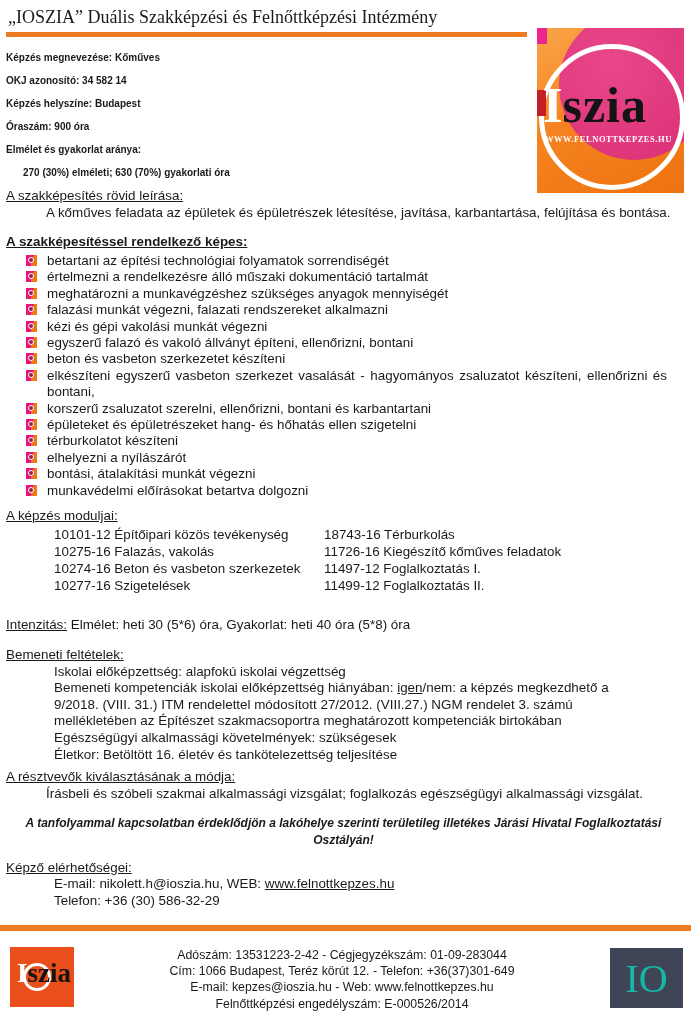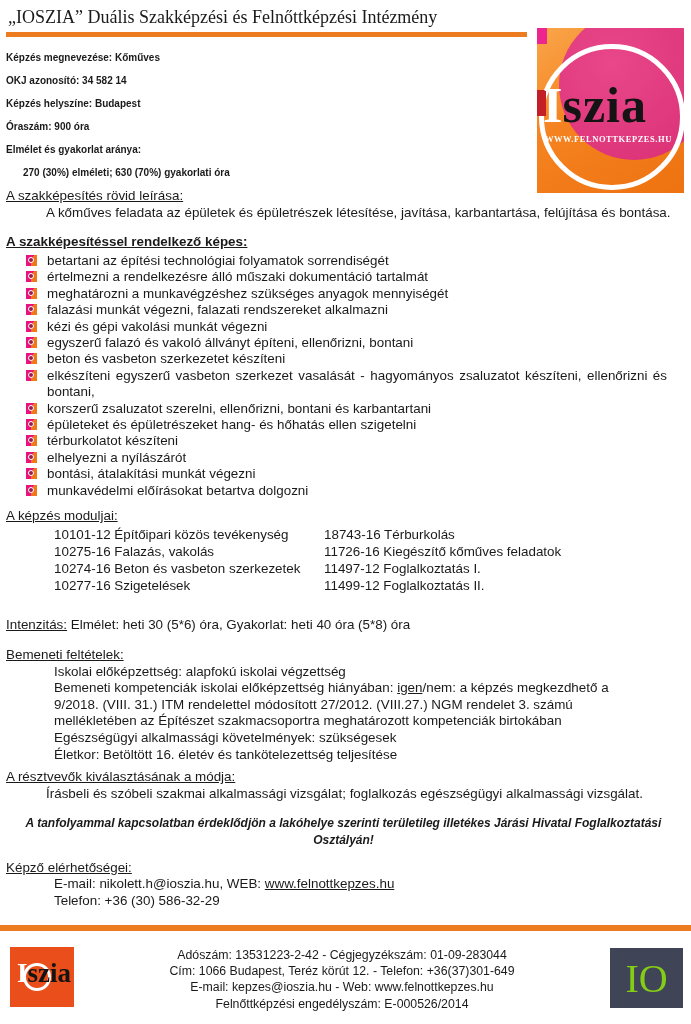--- a/index.html
+++ b/index.html
@@ -73,21 +73,21 @@
     background:var(--footer-logo-orange,#E94E1B);}
   .fl-ring{position:absolute;left:13px;top:16px;width:22px;height:22px;border:3px solid #fff;border-radius:50%;}
   .fl-word{position:absolute;left:7px;top:13px;font-family:"Liberation Serif","DejaVu Serif",serif;
     font-size:27px;line-height:1;font-weight:bold;}
   .fl-word .w{color:#fff;}
   .fl-word .b{color:#141414;}
   .f-center{flex:1;text-align:center;padding-top:6px;}
   .f-company{font-family:"Liberation Serif","DejaVu Serif",serif;font-size:14.5px;line-height:18px;}
   .f-line{font-size:12.3px;line-height:16.2px;}
   .fl-right{width:73px;height:60px;margin-right:8px;margin-top:7px;flex:0 0 auto;
-    background:var(--footer-logo-dark,#3F4456);color:#84cc16;
+    background:var(--footer-logo-dark,#3F4456);color:#14b8a6;
     font-family:"Liberation Serif","DejaVu Serif",serif;font-size:40px;
     display:flex;align-items:center;justify-content:center;}
 </style>
 </head>
 <body>
 
 <div class="main">
 
   <div class="doc-title">„IOSZIA” Duális Szakképzési és Felnőttképzési Intézmény</div>
   <div class="rule"></div>

